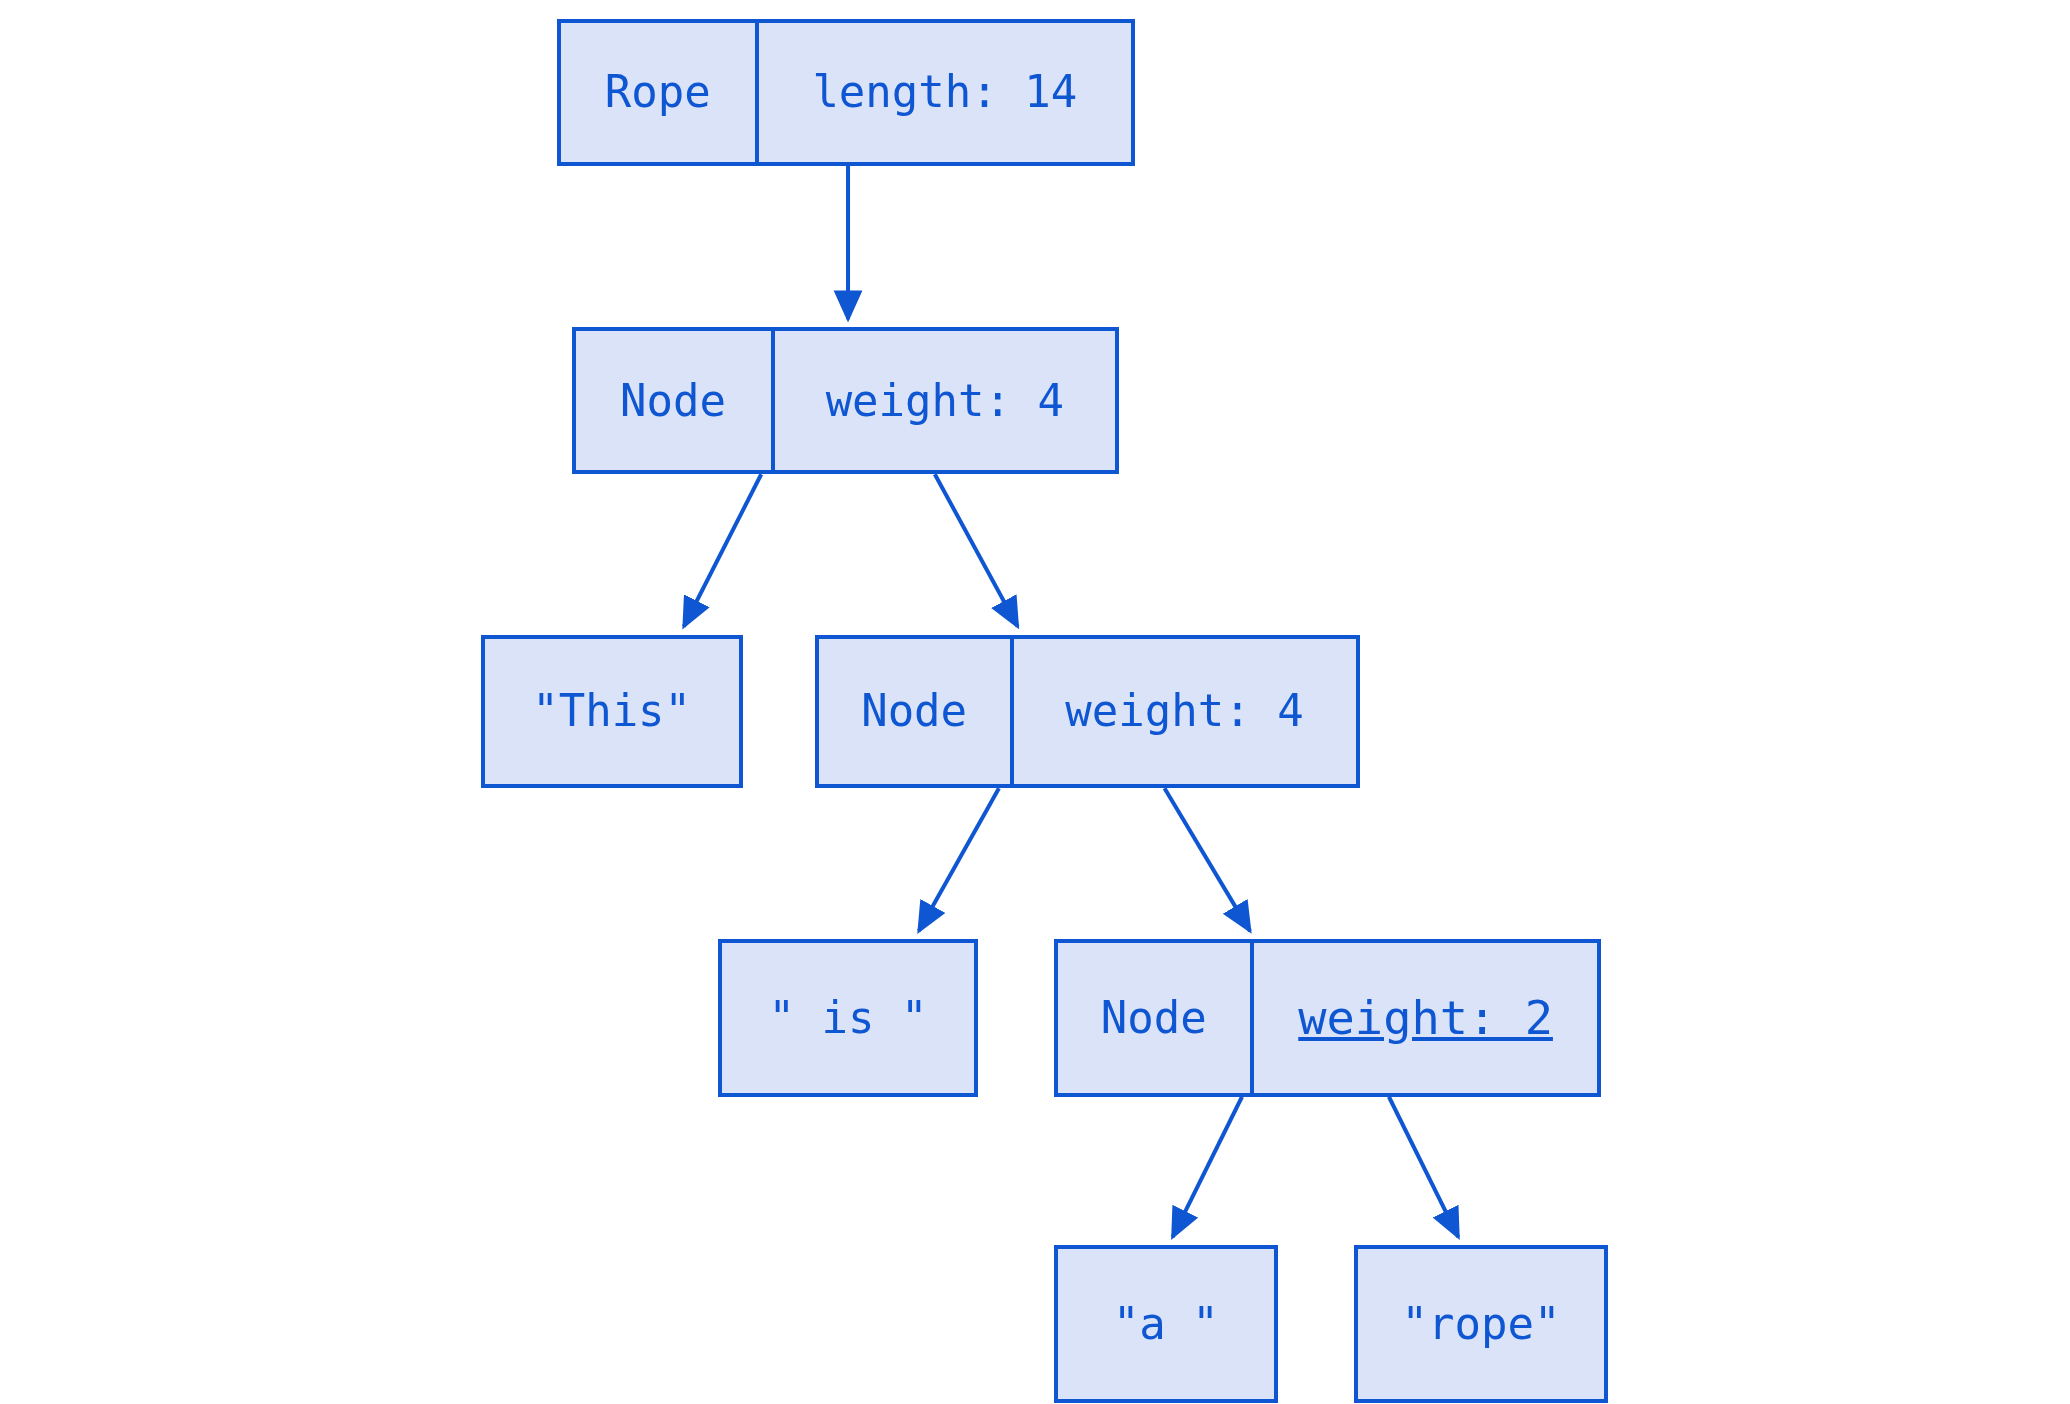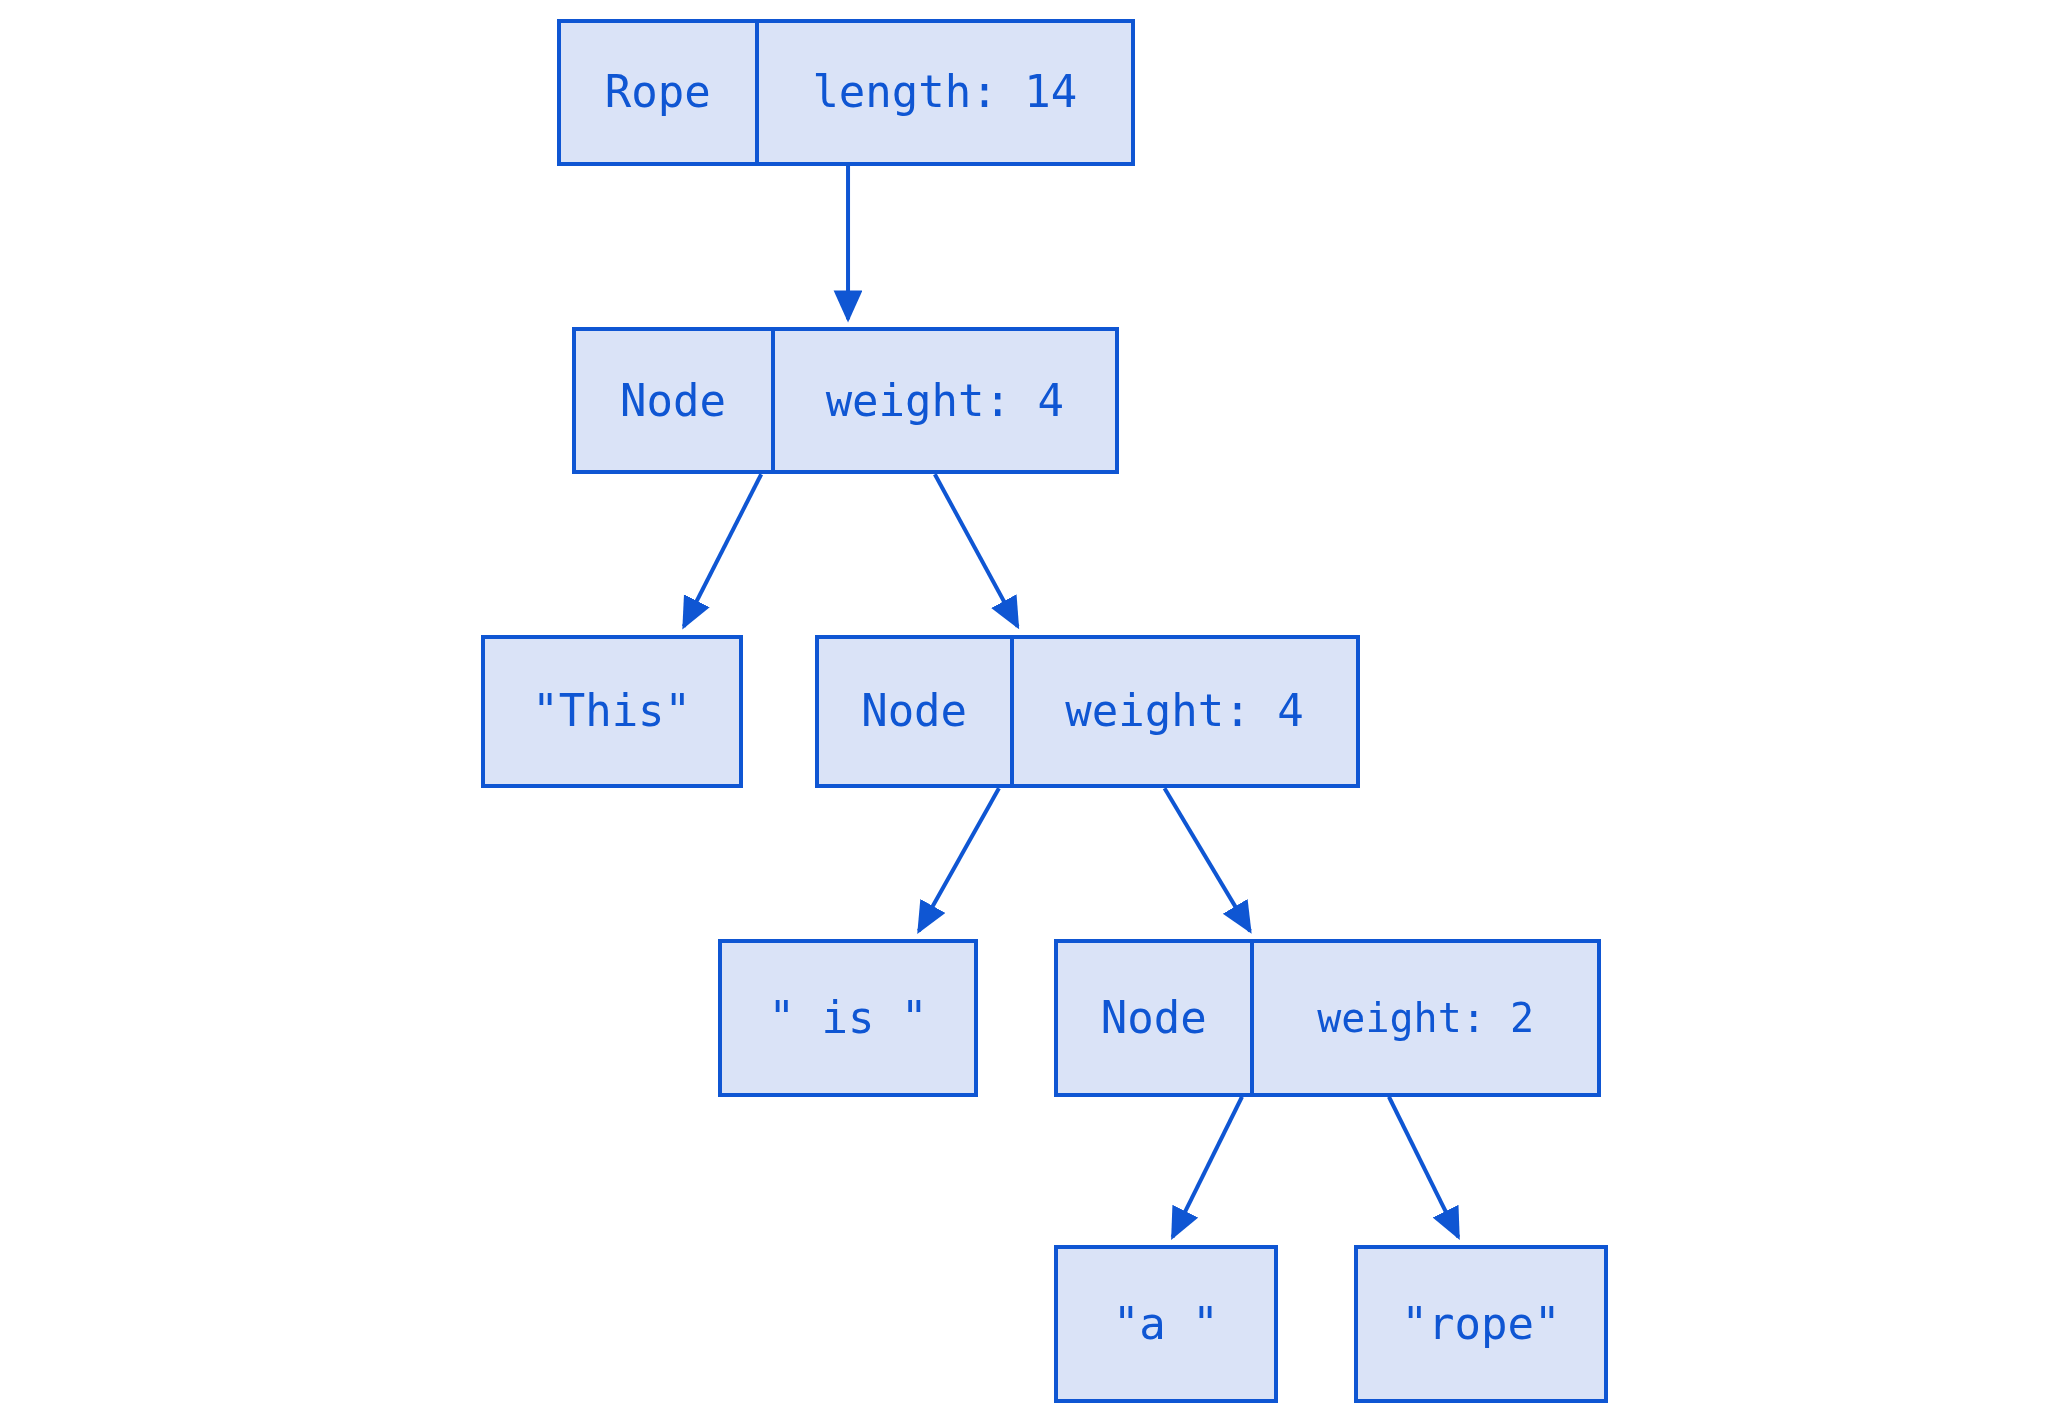--- a/index.html
+++ b/index.html
@@ -99,21 +99,21 @@
     <div class="cell type-cell" style="width: 190.974px; font-size: 44px;">Node</div>
     <div class="cell val-cell" style="font-size: 44px;">weight: 4</div>
   </div>
 
   <div class="node-box" style="left: 718.49px; top: 939.117px; width: 259.084px; height: 157.633px;">
     <div class="cell single" style="font-size: 44px;">" is "</div>
   </div>
 
   <div class="node-box" style="left: 1053.7px; top: 939.117px; width: 547.548px; height: 157.633px;">
     <div class="cell type-cell" style="width: 192.31px; font-size: 44px;">Node</div>
-    <div class="cell val-cell" style="font-size: 40px;">weight: 2</div>
+    <div class="cell val-cell" style="font-size: 47px; text-decoration: underline;">weight: 2</div>
   </div>
 
   <div class="node-box" style="left: 1053.7px; top: 1245.03px; width: 224.361px; height: 157.633px;">
     <div class="cell single" style="font-size: 44px;">"a "</div>
   </div>
 
   <div class="node-box" style="left: 1354.18px; top: 1245.03px; width: 253.742px; height: 157.633px;">
     <div class="cell single" style="font-size: 44px;">"rope"</div>
   </div>
 

